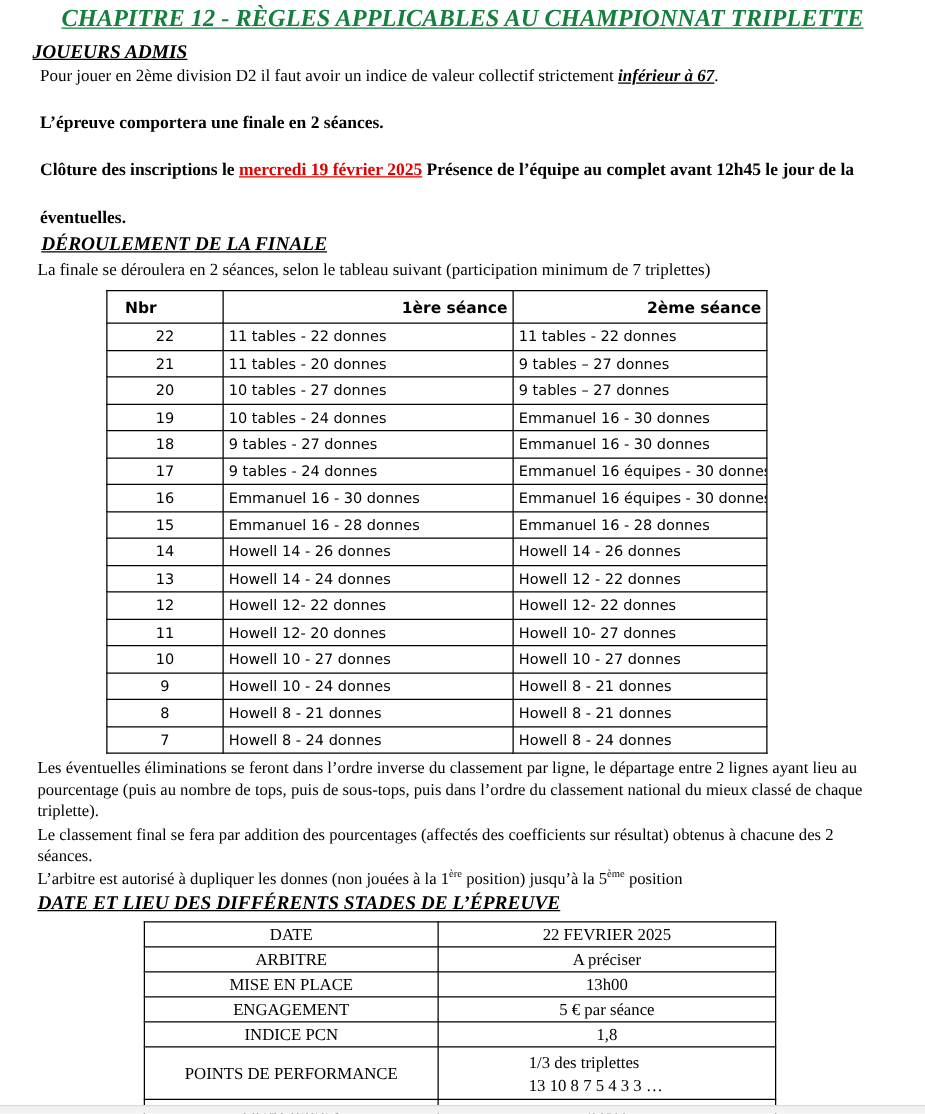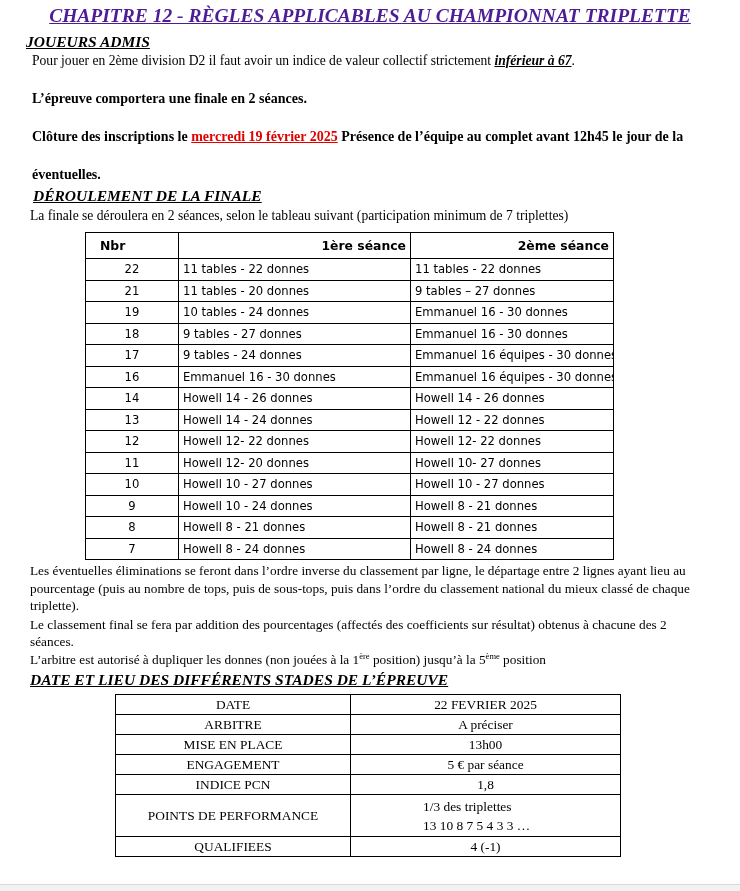--- a/index.html
+++ b/index.html
@@ -18,21 +18,21 @@
   .page {
     width: 740px;
     height: 891px;
     position: relative;
     background: #ffffff;
     box-sizing: border-box;
   }
 
   
   .doc-title {
-    color: #4c1d95;
+    color: #15803d;
     font-weight: bold;
     font-style: italic;
     text-decoration: underline;
     text-align: center;
     font-size: 19.5px;
     line-height: 24px;
     letter-spacing: 0px;
     margin: 0;
     padding-top: 4px;
   }
@@ -212,38 +212,48 @@
             <td class="c-nbr">22</td>
             <td class="c-s1">11 tables - 22 donnes</td>
             <td class="c-s2">11 tables - 22 donnes</td>
           </tr>
         <tr>
             <td class="c-nbr">21</td>
             <td class="c-s1">11 tables - 20 donnes</td>
             <td class="c-s2">9 tables – 27 donnes</td>
           </tr>
         <tr>
+            <td class="c-nbr">20</td>
+            <td class="c-s1">10 tables - 27 donnes</td>
+            <td class="c-s2">9 tables – 27 donnes</td>
+          </tr>
+        <tr>
             <td class="c-nbr">19</td>
             <td class="c-s1">10 tables - 24 donnes</td>
             <td class="c-s2">Emmanuel 16 - 30 donnes</td>
           </tr>
         <tr>
             <td class="c-nbr">18</td>
             <td class="c-s1">9 tables - 27 donnes</td>
             <td class="c-s2">Emmanuel 16 - 30 donnes</td>
           </tr>
         <tr>
             <td class="c-nbr">17</td>
             <td class="c-s1">9 tables - 24 donnes</td>
             <td class="c-s2">Emmanuel 16 équipes - 30 donnes</td>
           </tr>
         <tr>
             <td class="c-nbr">16</td>
             <td class="c-s1">Emmanuel 16 - 30 donnes</td>
             <td class="c-s2">Emmanuel 16 équipes - 30 donnes</td>
+          </tr>
+        <tr>
+            <td class="c-nbr">15</td>
+            <td class="c-s1">Emmanuel 16 - 28 donnes</td>
+            <td class="c-s2">Emmanuel 16 - 28 donnes</td>
           </tr>
         <tr>
             <td class="c-nbr">14</td>
             <td class="c-s1">Howell 14 - 26 donnes</td>
             <td class="c-s2">Howell 14 - 26 donnes</td>
           </tr>
         <tr>
             <td class="c-nbr">13</td>
             <td class="c-s1">Howell 14 - 24 donnes</td>
             <td class="c-s2">Howell 12 - 22 donnes</td>

